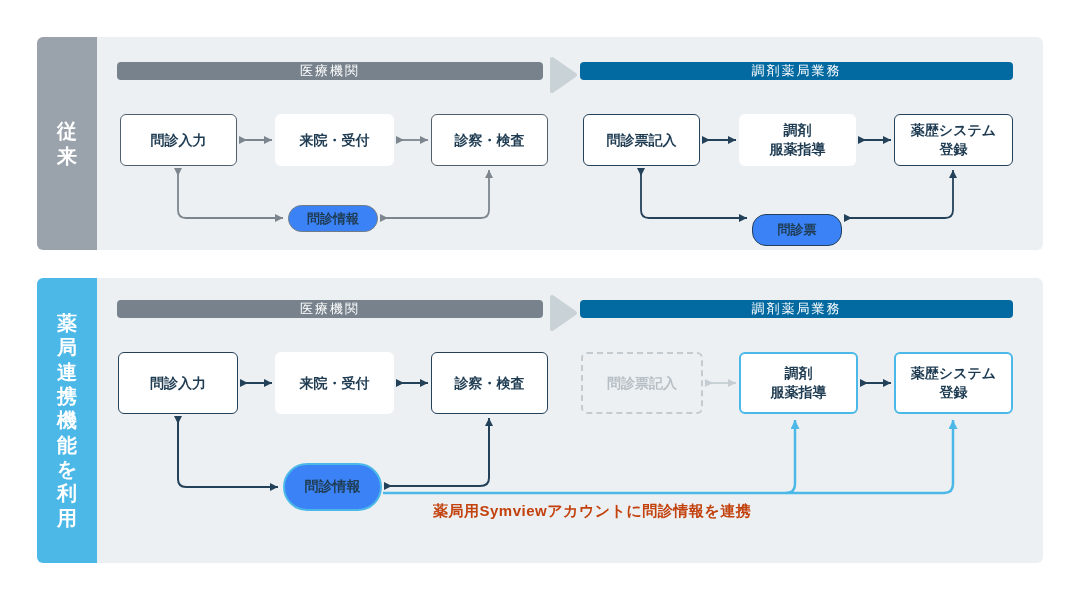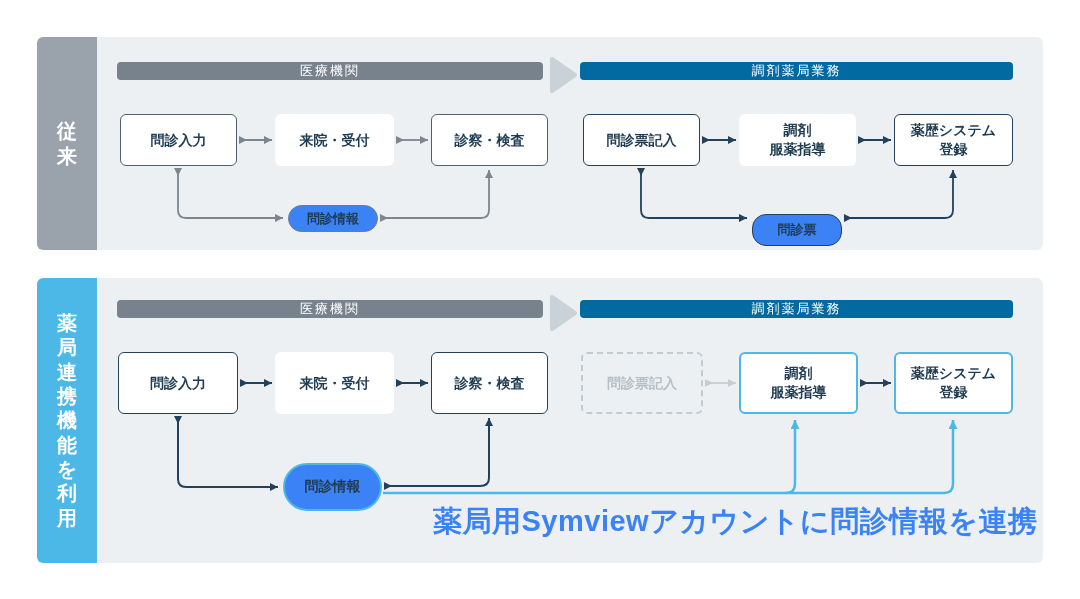--- a/index.html
+++ b/index.html
@@ -26,21 +26,21 @@
   .fbox.border-navy{border:1.5px solid #24415A;}
   .fbox.border-blue{border:2.5px solid #4BB8E8;}
   .fbox.ghost{background:transparent;border:2px dashed #C3CBD1;color:#B7BFC6;}
 
   .pill{position:absolute;background:#3b82f6;display:flex;align-items:center;justify-content:center;
         color:#1F3C52;font-weight:bold;font-size:13px;box-sizing:border-box;}
   .pill.gray{border:1.5px solid #6F7B85;border-radius:14px;}
   .pill.navy{border:1.5px solid #24415A;border-radius:14px;}
   .pill.blue{border:2.5px solid #4BB8E8;border-radius:24px;font-size:14px;}
 
-  .caption{position:absolute;color:#3b82f6;font-weight:bold;font-size:29px;letter-spacing:0.5px;white-space:nowrap;}
+  .caption{position:absolute;color:#c2410c;font-weight:bold;font-size:15px;letter-spacing:0.5px;white-space:nowrap;}
 
   svg.overlay{position:absolute;left:0;top:0;pointer-events:none;}
 </style>
 </head>
 <body>
 
 <div id="page">
 
   <div class="section" style="top:37px;height:213px;">
     <div class="sidebar gray">

